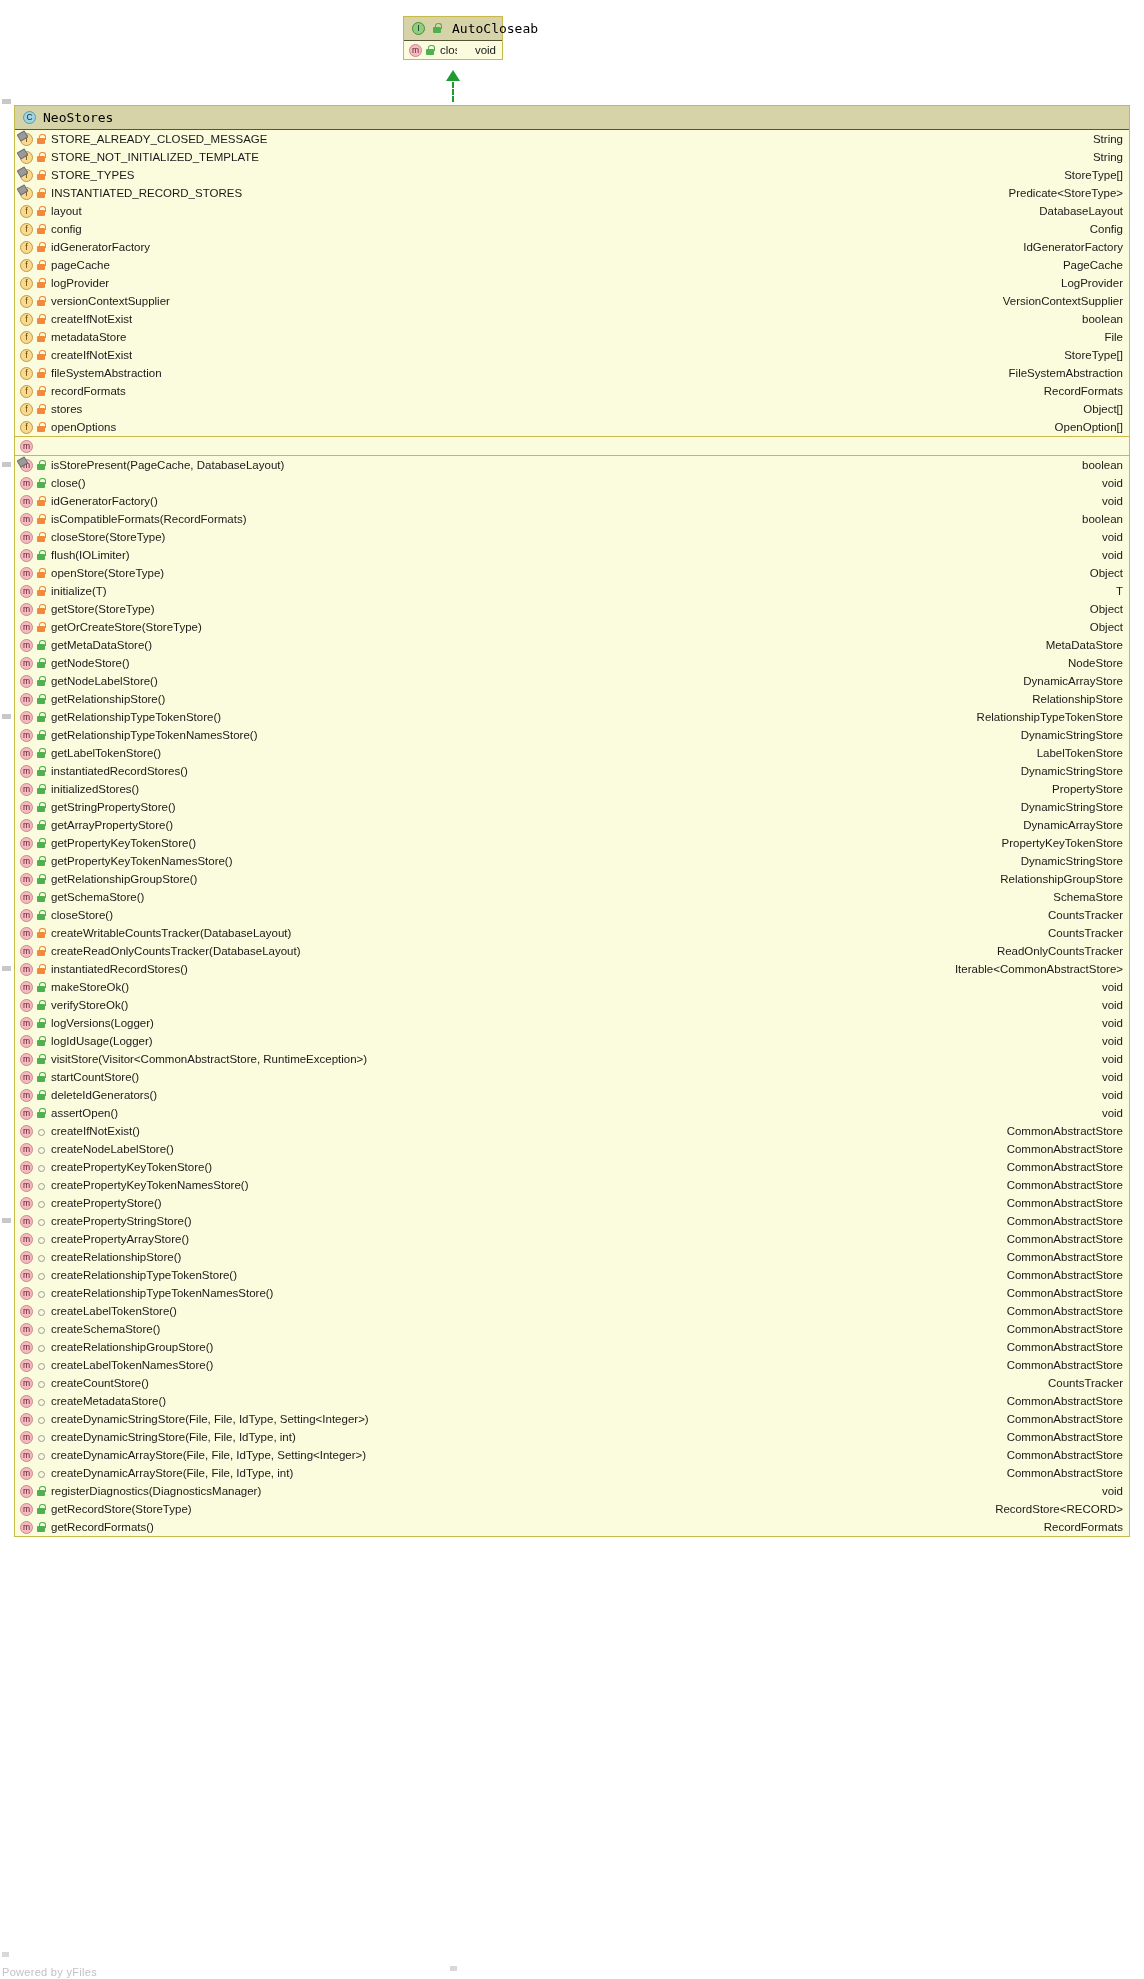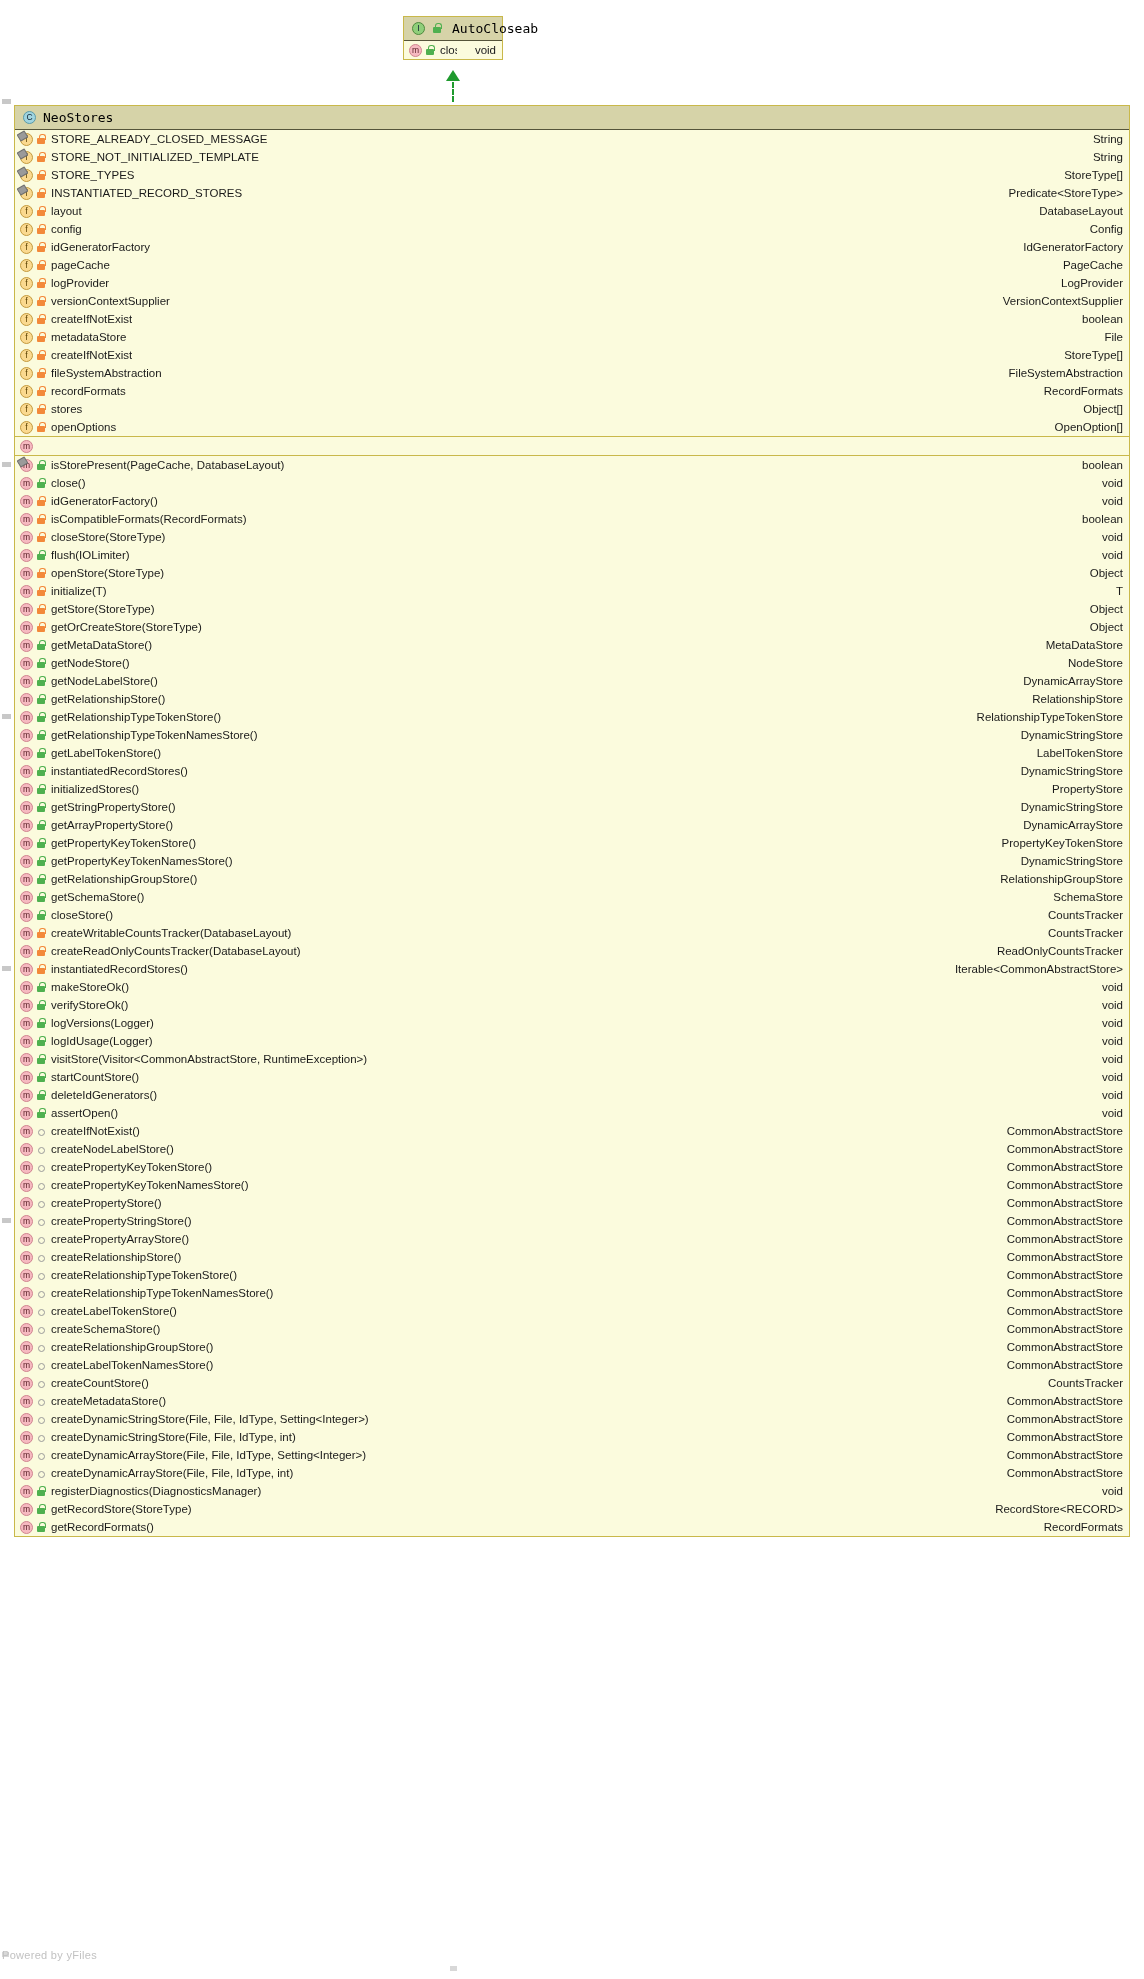--- a/index.html
+++ b/index.html
@@ -174,21 +174,21 @@
   
   .side-marker {
     position: absolute;
     width: 9px; height: 5px;
     background: #c8c8c8;
   }
 
   .watermark {
     position: absolute;
     left: 2px;
-    bottom: 18px;
+    bottom: 1px;
     font-size: 11px;
     color: #c2c2c2;
     font-family: "Liberation Sans", sans-serif;
     letter-spacing: 0.3px;
   }
   .wm-dot {
     position: absolute;
     width: 7px; height: 5px;
     background: #d8d8d8;
   }

